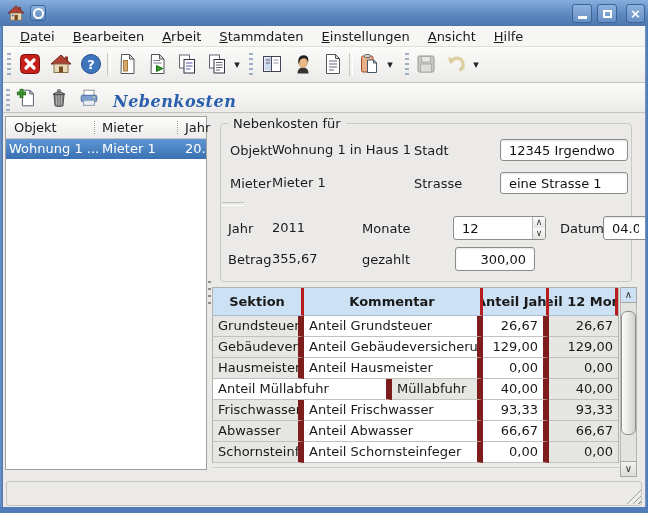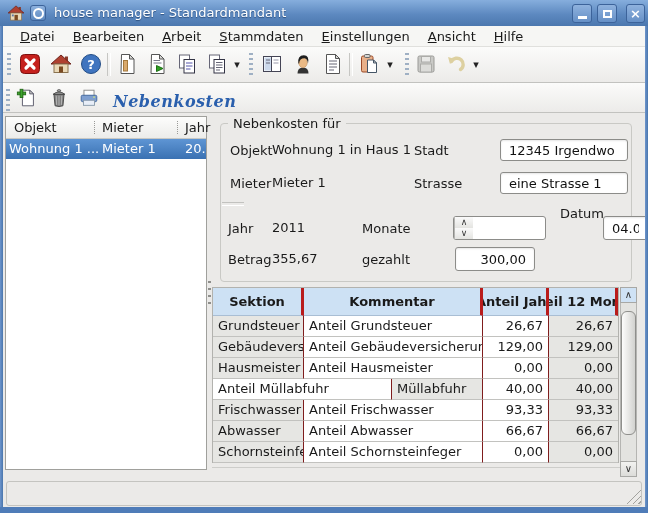--- a/index.html
+++ b/index.html
@@ -74,21 +74,21 @@
   #spinbox{left:453px;top:216px;width:93px;height:24px;border:1px solid #8c8c89;border-radius:3px;background:#fff;
     box-sizing:border-box;display:flex;}
   #spinbox input{border:none;width:70px;padding:0 0 0 8px;background:transparent;}
   #spin-buttons{width:18px;border-left:1px solid #b5b5b2;display:flex;flex-direction:column;}
   .spin-arrow{flex:1;font-size:9px;line-height:11px;text-align:center;color:#333;background:linear-gradient(#fafafa,#e4e4e1);}
 
   
   #cost-table{left:212px;top:287px;width:405px;border:1px solid #b2b2ae;border-bottom:none;box-sizing:content-box;}
   .trow{display:flex;height:21px;}
   .trow-h{display:flex;height:28px;background:#cde1f4;font-weight:bold;}
-  .tcell{box-sizing:border-box;border-right:1px solid #7f1d1d;border-bottom:1px solid #c2c2bf;
+  .tcell{box-sizing:border-box;border-right:6px solid #7f1d1d;border-bottom:1px solid #c2c2bf;
     padding:2px 5px;white-space:nowrap;overflow:hidden;}
   .trow-h .tcell{border-right:3px solid #b91c1c;border-bottom:1px solid #a9bed4;
     display:flex;align-items:center;justify-content:center;padding:0;}
   .c0{width:91px;background:#e6e6e3;}
   .c1{width:179px;background:#fff;}
   .c2{width:66px;background:#fff;text-align:right;}
   .c3{width:69px;background:#e6e6e3;text-align:right;border-right:none;}
   .trow-h .c0,.trow-h .c1,.trow-h .c2,.trow-h .c3{background:#cde1f4;}
   #table-bottom-line{left:212px;top:467px;width:425px;height:1px;background:#cdcdca;}
 
@@ -120,21 +120,20 @@
     <svg id="app-icon" class="abs" viewBox="0 0 24 24">
       <rect x="15.5" y="4" width="3" height="6" fill="#8a3a2a"></rect>
       <polygon points="12,2.5 22.5,12 1.5,12" fill="#b04030" stroke="#6e241c" stroke-width="1"></polygon>
       <rect x="4.5" y="12" width="15" height="9.5" fill="#ead9b8" stroke="#8a7350"></rect>
       <rect x="10" y="14.5" width="4.5" height="7" fill="#7a4a22"></rect>
       <rect x="6.5" y="14" width="2.5" height="2.5" fill="#5a7aa8"></rect>
     </svg>
     <div id="menu-button" class="abs">
         <i></i>
       </div>
-    <span id="window-title" class="abs">house manager - Standardmandant</span>
     <div id="btn-min" class="win-btn abs">
         <i></i>
       </div>
     <div id="btn-max" class="win-btn abs">
         <i></i>
       </div>
     <div id="btn-close" class="win-btn abs">
         <span>×</span>
       </div>
   </div>
@@ -338,26 +337,27 @@
   <span class="form-text" style="left:272px;top:175px">Mieter 1</span>
   <span class="form-text" style="left:414px;top:176px">Strasse</span>
   <input class="tfield abs" style="left: 500px; top: 172px; width: 128px;" value="eine Strasse 1">
 
   <div id="separator-mini" class="abs"></div>
 
   <span class="form-text" style="left:228px;top:221px">Jahr</span>
   <span class="form-text" style="left:272px;top:220px">2011</span>
   <span class="form-text" style="left:362px;top:221px">Monate</span>
   <div id="spinbox" class="abs">
+    <input value="12" style="">
     <div id="spin-buttons">
       <div class="spin-arrow">∧</div>
       <div class="spin-arrow">∨</div>
     </div>
   </div>
-  <span class="form-text" style="left:560px;top:206px">Datum</span>
+  <span class="form-text" style="left:560px;top:221px">Datum</span>
   <input class="tfield abs" style="left: 603px; top: 216px; width: 45px; height: 24px;" value="04.01">
 
   <span class="form-text" style="left:228px;top:252px">Betrag</span>
   <span class="form-text" style="left:272px;top:251px">355,67</span>
   <span class="form-text" style="left:362px;top:252px">gezahlt</span>
   <input class="tfield abs" style="left: 455px; top: 247px; width: 80px; height: 24px; text-align: right;" value="300,00">
 
   <div id="cost-table" class="abs">
     <div class="trow-h">
       <div class="tcell c0">Sektion</div>

